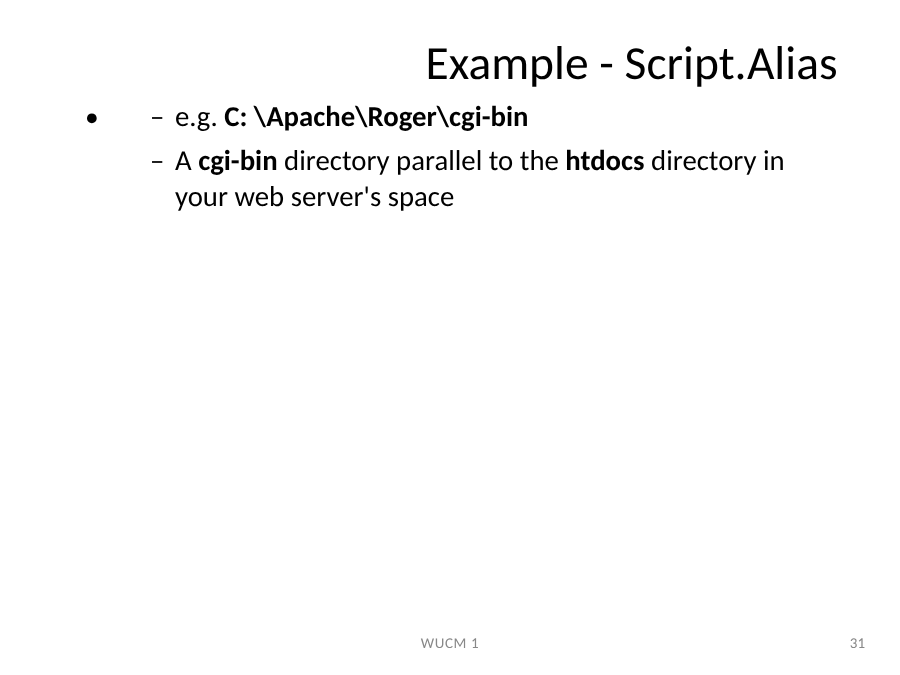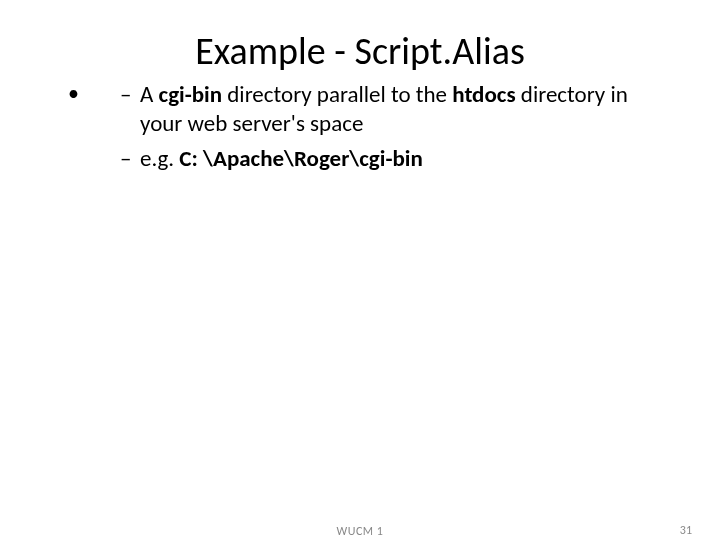--- a/index.html
+++ b/index.html
@@ -1,45 +1,45 @@
 <!DOCTYPE html>
 <html><head>
 <meta charset="utf-8">
 <style>
   * { margin: 0; padding: 0; box-sizing: border-box; }
   html, body { width: 720px; height: 540px; background: #fff; font-family: Calibri, "Segoe UI", Arial, sans-serif; color: #000; }
   .slide { position: relative; width: 720px; height: 540px; padding: 24px 50px 0 50px; }
-  .title { text-align: center; font-size: 38px; font-weight: 400; margin-top: 4px; }
+  .title { text-align: right; font-size: 38px; font-weight: 400; margin-top: 4px; }
   .content { font-size: 26px; line-height: 1.25; }
   ul.level1 { list-style: none; padding-left: 18px; }
   ul.level1 > li { position: relative; padding-left: 22px; margin-bottom: 10px; }
   ul.level1 > li::before { content: "•"; position: absolute; left: 0; top: 0; font-size: 22px; line-height: 1.3; }
   ul.level2 { list-style: none; padding-left: 30px; margin-top: 6px; font-size: 23px; }
   ul.level2 > li { position: relative; padding-left: 20px; margin-bottom: 6px; }
   ul.level2 > li::before { content: "–"; position: absolute; left: 0; top: 0; }
   .bold { font-weight: 700; }
-  .footer-center { position: absolute; bottom: 2px; left: 0; width: 100%; text-align: center; font-size: 12px; color: #888; letter-spacing: 0.5px; }
-  .footer-right { position: absolute; bottom: 3px; right: 28px; font-size: 12px; color: #888; }
+  .footer-center { position: absolute; bottom: 18px; left: 0; width: 100%; text-align: center; font-size: 12px; color: #888; letter-spacing: 0.5px; }
+  .footer-right { position: absolute; bottom: 18px; right: 28px; font-size: 12px; color: #888; }
 </style>
 </head>
 <body>
 
 <div class="slide">
 
   <h1 class="title">Example - Script.Alias</h1>
 
   <div class="content">
     <ul class="level1">
       <li>
         <ul class="level2">
           <li>
-            <span>A </span><span class="bold">cgi-bin</span><span> directory parallel to the </span><span class="bold">htdocs</span><span> directory in your web server's space</span>
+            <span>e.g. </span><span class="bold">C: \Apache\Roger\cgi-bin</span>
           </li>
           <li>
-            <span>e.g. </span><span class="bold">C: \Apache\Roger\cgi-bin</span>
+            <span>A </span><span class="bold">cgi-bin</span><span> directory parallel to the </span><span class="bold">htdocs</span><span> directory in your web server's space</span>
           </li>
         </ul>
       </li>
     </ul>
   </div>
 
   <div class="footer-center">WUCM 1</div>
   <div class="footer-right">31</div>
 
 </div>

